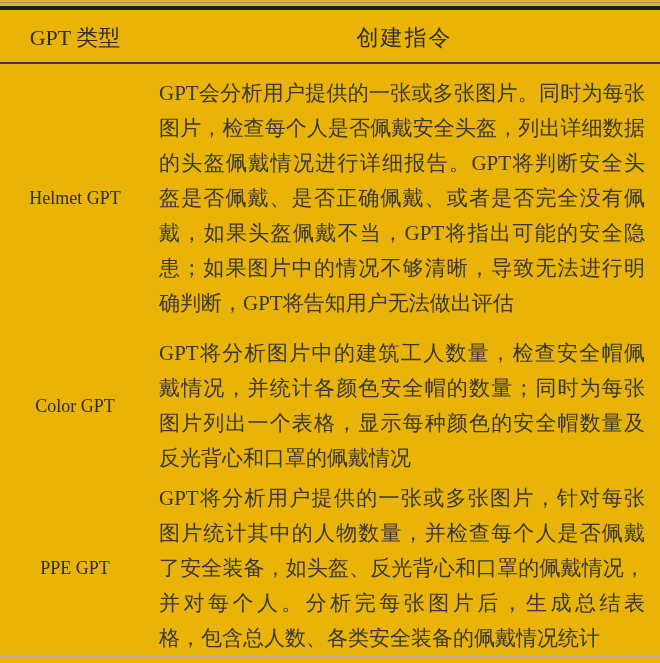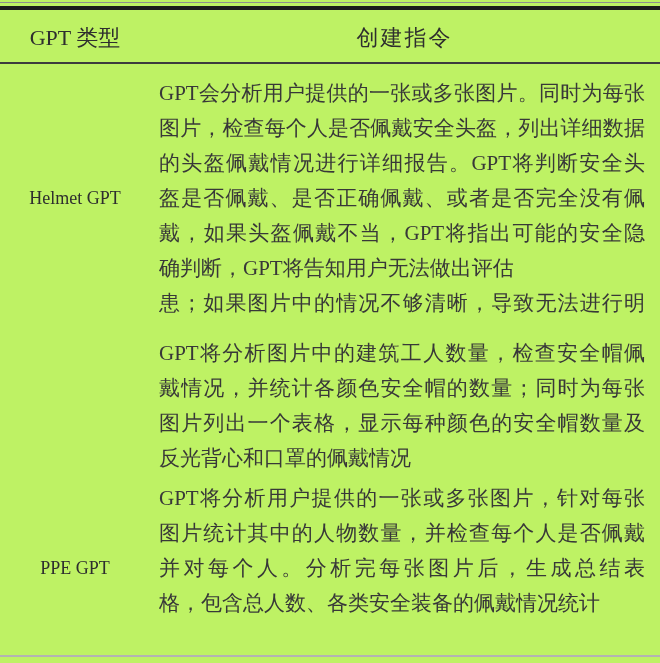--- a/index.html
+++ b/index.html
@@ -4,21 +4,21 @@
 <style>
   html, body {
     margin: 0;
     padding: 0;
     background: #ffffff;
   }
   .page {
     position: relative;
     width: 660px;
     height: 663px;
-    background: #bef264;
+    background: #eab308;
     font-family: "Liberation Serif", "DejaVu Serif", serif;
     color: #383838;
     overflow: hidden;
   }
   .rule {
     position: absolute;
     left: 0;
     right: 0;
   }
   .rule-top-thin   { top: 2px;   height: 1px; background: #8f8f8f; }
@@ -90,34 +90,36 @@
 
   <div class="rule rule-header"></div>
 
   <div class="row-label r1">Helmet GPT</div>
   <div class="row-text r1">
     <div class="line">GPT会分析用户提供的一张或多张图片。同时为每张</div>
     <div class="line">图片，检查每个人是否佩戴安全头盔，列出详细数据</div>
     <div class="line">的头盔佩戴情况进行详细报告。GPT将判断安全头</div>
     <div class="line">盔是否佩戴、是否正确佩戴、或者是否完全没有佩</div>
     <div class="line">戴，如果头盔佩戴不当，GPT将指出可能的安全隐</div>
+    <div class="line">患；如果图片中的情况不够清晰，导致无法进行明</div>
     <div class="line last">确判断，GPT将告知用户无法做出评估</div>
-    <div class="line">患；如果图片中的情况不够清晰，导致无法进行明</div>
   </div>
 
+  <div class="row-label r2">Color GPT</div>
   <div class="row-text r2">
     <div class="line">GPT将分析图片中的建筑工人数量，检查安全帽佩</div>
     <div class="line">戴情况，并统计各颜色安全帽的数量；同时为每张</div>
     <div class="line">图片列出一个表格，显示每种颜色的安全帽数量及</div>
     <div class="line last">反光背心和口罩的佩戴情况</div>
   </div>
 
   <div class="row-label r3">PPE GPT</div>
   <div class="row-text r3">
     <div class="line">GPT将分析用户提供的一张或多张图片，针对每张</div>
     <div class="line">图片统计其中的人物数量，并检查每个人是否佩戴</div>
+    <div class="line">了安全装备，如头盔、反光背心和口罩的佩戴情况，</div>
     <div class="line">并对每个人。分析完每张图片后，生成总结表</div>
     <div class="line last">格，包含总人数、各类安全装备的佩戴情况统计</div>
   </div>
 
   <div class="rule rule-bottom"></div>
 
 </div>
 
 </body></html>

